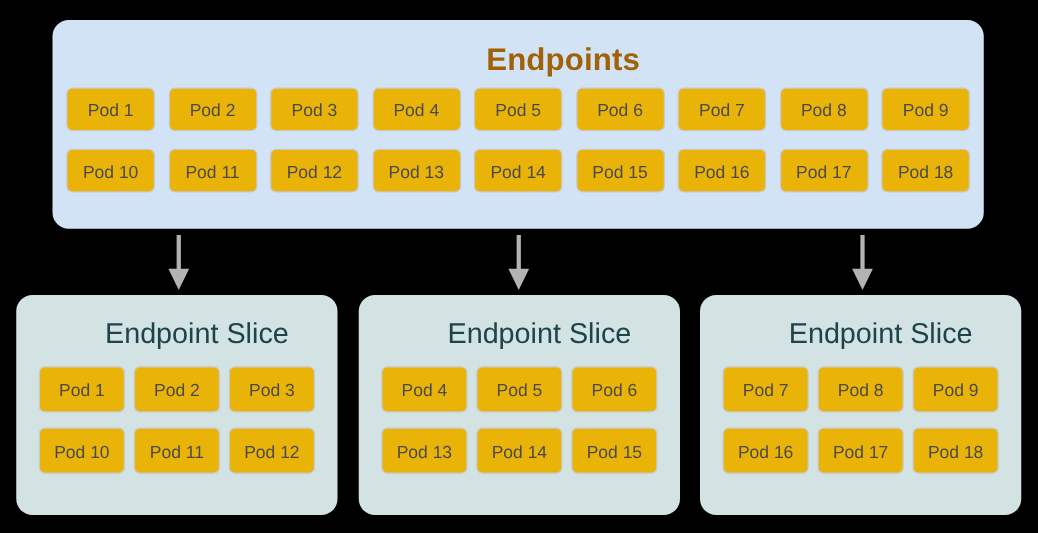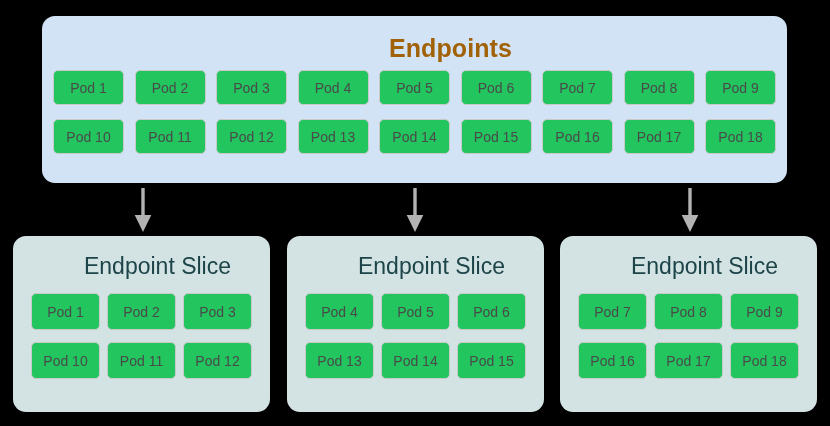--- a/index.html
+++ b/index.html
@@ -56,21 +56,21 @@
   }
 
   .ep-row {
     display: flex;
     justify-content: space-between;
     margin-bottom: 14px;
   }
   .ep-row:last-child { margin-bottom: 0; }
 
   .pod {
-    background: #22c55e;
+    background: #eab308;
     border: 1px solid #c9c9c9;
     border-radius: 5px;
     color: #4a4a4a;
     font-size: 14px;
     display: flex;
     align-items: center;
     justify-content: center;
     box-sizing: border-box;
     white-space: nowrap;
   }

